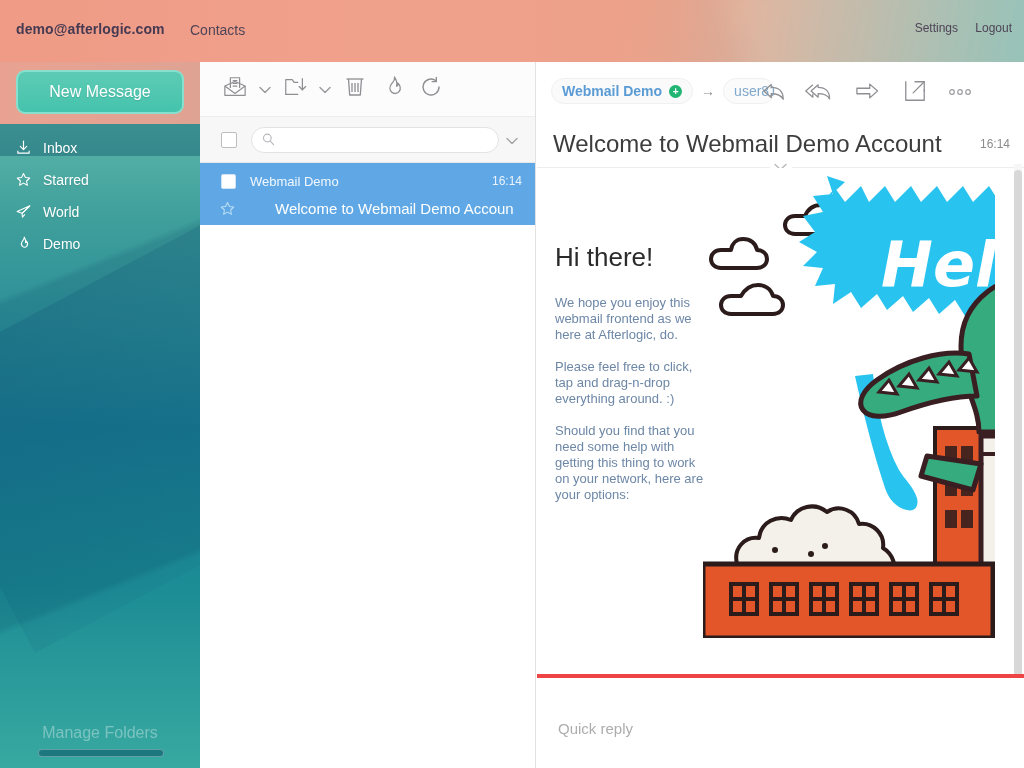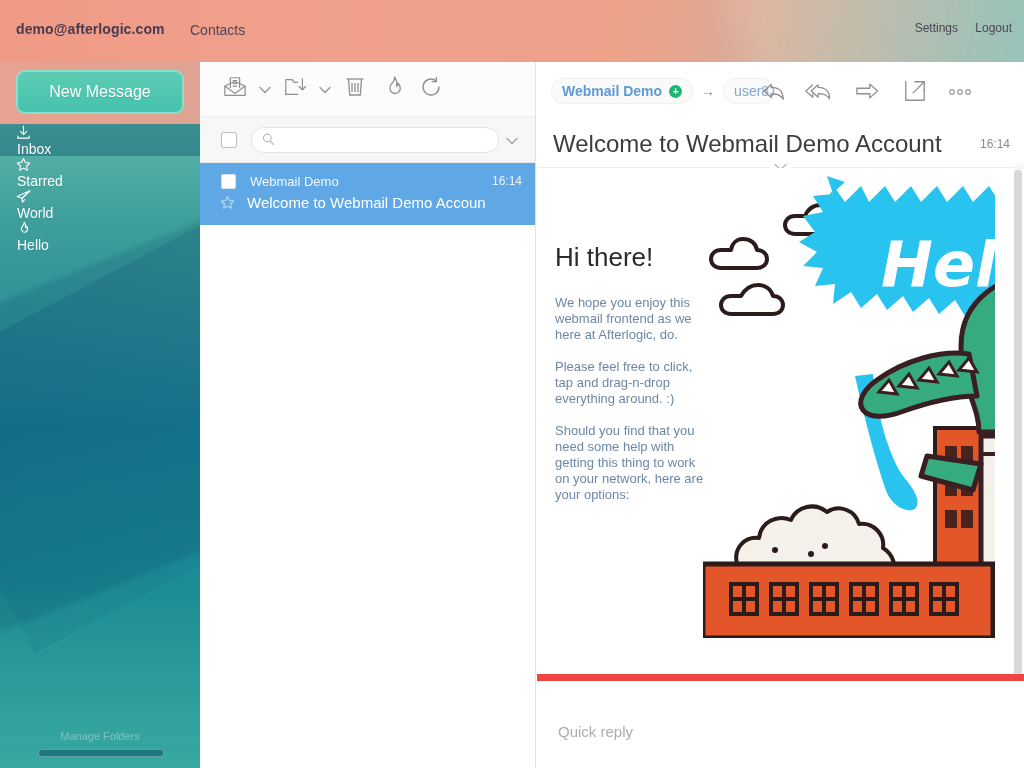--- a/index.html
+++ b/index.html
@@ -57,31 +57,30 @@
     width: 168px; height: 44px; border-radius: 9px;
     background: linear-gradient(180deg, #5ecbb4 0%, #45c3ad 100%);
     border: 2px solid #86e0cd;
     color: #ffffff; font-size: 16px; font-weight: normal;
     display: flex; align-items: center; justify-content: center;
     text-shadow: 0 1px 1px rgba(0,0,0,.12);
     cursor: pointer;
   }
   .folder-list { position: relative; z-index: 3; margin-top: 0; }
   .folder {
-    height: 32px; display: flex; align-items: flex-start;
+    height: 32px; display: flex; align-items: flex-end;
     padding-left: 15px; color: #ffffff; font-size: 14px; cursor: pointer;
     text-shadow: 0 1px 1px rgba(0,0,0,.10);
-    flex-direction: column;
   }
   .folder.active { background: rgba(0,70,95,0.35); }
   .folder .fi { width: 26px; height: 18px; display: inline-flex; align-items: center; }
   .folder .flabel { margin-left: 2px; }
   .manage-folders {
     position: absolute; z-index: 3; left: 0; right: 0; bottom: 26px;
-    text-align: center; font-size: 11px; color: rgba(255,255,255,0.35);
+    text-align: center; font-size: 16px; color: rgba(255,255,255,0.35);
   }
   .side-scroll {
     position: absolute; z-index: 4; left: 38px; bottom: 11px;
     width: 126px; height: 8px; border-radius: 4px;
     background: rgba(10,80,100,0.55); border: 1px solid rgba(255,255,255,0.30);
   }
 
   
   .listcol {
     position: absolute; left: 200px; top: 62px; width: 336px; height: 706px;
@@ -120,21 +119,21 @@
     height: 62px; background: #5fa8e5; cursor: pointer; position: relative;
     padding: 7px 10px 0 10px;
   }
   .msg-line1 { display: flex; align-items: center; height: 22px; }
   .msg-check {
     width: 15px; height: 15px; background: #fff; border: 1px solid #d2e4f4;
     border-radius: 2px; margin-left: 11px; margin-right: 14px;
   }
   .msg-from { font-size: 13px; color: #f2f8fd; }
   .msg-time { margin-left: auto; font-size: 12px; color: #eaf3fb; padding-right: 3px; }
-  .msg-line2 { display: flex; align-items: flex-start; height: 28px; margin-top: 2px; }
+  .msg-line2 { display: flex; align-items: center; height: 28px; margin-top: 2px; gap: 28px; }
   .msg-star { width: 18px; margin-left: 9px; margin-right: 10px; display:flex; }
   .msg-subject {
     font-size: 15px; color: #ffffff; white-space: nowrap; overflow: hidden;
     text-overflow: clip; max-width: 276px;
   }
 
   
   .readpane {
     position: absolute; left: 537px; top: 62px; width: 487px; height: 706px;
     background: #fff; overflow: hidden;
@@ -194,21 +193,21 @@
   .vscroll {
     position: absolute; right: 2px; top: 102px; width: 8px; height: 566px;
     background: #f6f6f6;
   }
   .vscroll-thumb {
     position: absolute; right: 2px; top: 108px; width: 8px; height: 524px;
     background: #d8d8d8; border-radius: 4px;
   }
   .quickreply {
     position: absolute; left: 0; bottom: 0; width: 487px; height: 94px;
-    border-top: 7px solid #ef4444; background: #fff;
+    border-top: 4px solid #ef4444; background: #fff;
   }
   .qr-placeholder {
     position: absolute; left: 21px; top: 42px; font-size: 15px; color: #adadad;
   }
 </style>
 </head>
 <body>
 
 <div id="app">
 
@@ -258,21 +257,21 @@
         <span class="flabel">World</span>
       </div>
 
 
       <div class="folder">
         <span class="fi">
           <svg width="17" height="17" viewBox="0 0 24 24" fill="none" stroke="#ffffff" stroke-width="1.5" stroke-linejoin="round">
             <path d="M13 3c.5 3-1.5 4-3 6.5-1.4 2.3-1.2 5 .6 6.6 1.9 1.7 5 1.4 6.4-.7 1.6-2.4.6-5.2-1-7 .2 1.5-.4 2.3-1.2 2.6.6-2.8-.2-5.7-1.8-8z"></path>
           </svg>
         </span>
-        <span class="flabel">Hello</span>
+        <span class="flabel">Demo</span>
       </div>
 
 
     </div>
 
     <div class="manage-folders">Manage Folders</div>
     <div class="side-scroll"></div>
   </div>
 
   <div class="listcol">

